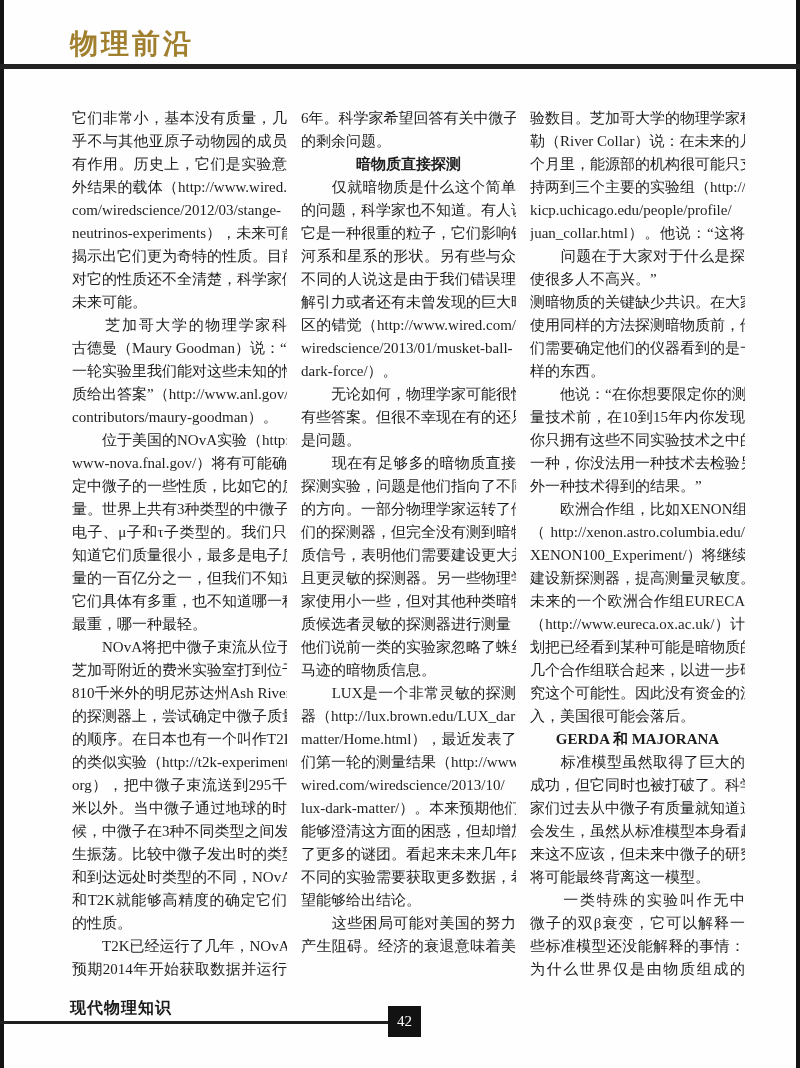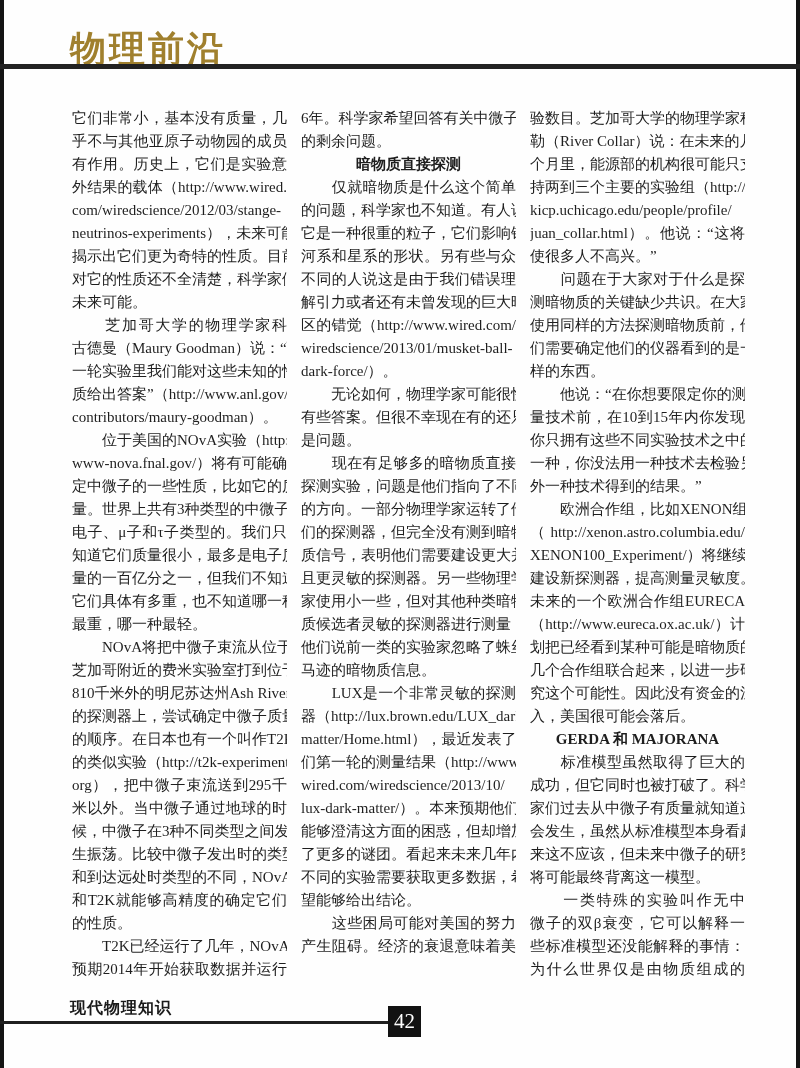--- a/index.html
+++ b/index.html
@@ -6,21 +6,21 @@
   body{
     width:800px;height:1068px;position:relative;background:#fefefe;
     font-family:"Liberation Serif","DejaVu Serif",serif;
     overflow:hidden;
   }
   .scan-edge{position:absolute;top:0;width:4px;height:1068px;background:#141414;}
   .scan-edge.left{left:0;}
   .scan-edge.right{right:0;}
   .header-title{
     position:absolute;left:70px;top:25px;
-    font-size:36px;font-weight:bold;letter-spacing:3px;color:#a0802e;
+    font-size:28px;font-weight:bold;letter-spacing:3px;color:#a0802e;
   }
   .header-rule{position:absolute;left:0;top:64px;width:800px;height:5px;background:#222;}
   .columns{
     position:absolute;left:72px;top:75px;width:673px;
     display:flex;gap:14px;margin-top:32px;
   }
   .column{flex:1;min-width:0;}
   .line{
     font-size:15px;line-height:23px;color:#1e1e1e;
     text-align:justify;text-align-last:justify;
@@ -29,21 +29,21 @@
   .line.end{text-align-last:left;}
   .line.heading{font-weight:bold;text-align:center;text-align-last:center;}
   .footer-journal{
     position:absolute;left:70px;top:998px;
     font-size:16px;font-weight:bold;letter-spacing:1px;color:#1a1a1a;
   }
   .footer-rule{position:absolute;left:0;top:1021px;width:390px;height:3px;background:#1f1f1f;}
   .page-badge{
     position:absolute;left:388px;top:1006px;width:33px;height:31px;
     background:#121212;color:#fff;display:flex;align-items:center;justify-content:center;
-    font-size:21px;
+    font-size:15px;
   }
 </style>
 </head>
 <body>
 
 <div class="scan-edge left"></div>
 <div class="scan-edge right"></div>
 
 <div class="header-title">物理前沿</div>
 <div class="header-rule"></div>
@@ -128,22 +128,22 @@
       <div class="line">　　这些困局可能对美国的努力</div>
       <div class="line">产生阻碍。经济的衰退意味着美</div>
     </div>
   <div class="column">
       <div class="line">验数目。芝加哥大学的物理学家科</div>
       <div class="line">勒（River Collar）说：在未来的几</div>
       <div class="line">个月里，能源部的机构很可能只支</div>
       <div class="line">持两到三个主要的实验组（http://</div>
       <div class="line">kicp.uchicago.edu/people/profile/</div>
       <div class="line">juan_collar.html）。他说：“这将</div>
+      <div class="line">　　问题在于大家对于什么是探</div>
       <div class="line end">使很多人不高兴。”</div>
-      <div class="line">　　问题在于大家对于什么是探</div>
       <div class="line">测暗物质的关键缺少共识。在大家</div>
       <div class="line">使用同样的方法探测暗物质前，他</div>
       <div class="line">们需要确定他们的仪器看到的是一</div>
       <div class="line end">样的东西。</div>
       <div class="line">　　他说：“在你想要限定你的测</div>
       <div class="line">量技术前，在10到15年内你发现</div>
       <div class="line">你只拥有这些不同实验技术之中的</div>
       <div class="line">一种，你没法用一种技术去检验另</div>
       <div class="line end">外一种技术得到的结果。”</div>
       <div class="line">　　欧洲合作组，比如XENON组</div>

